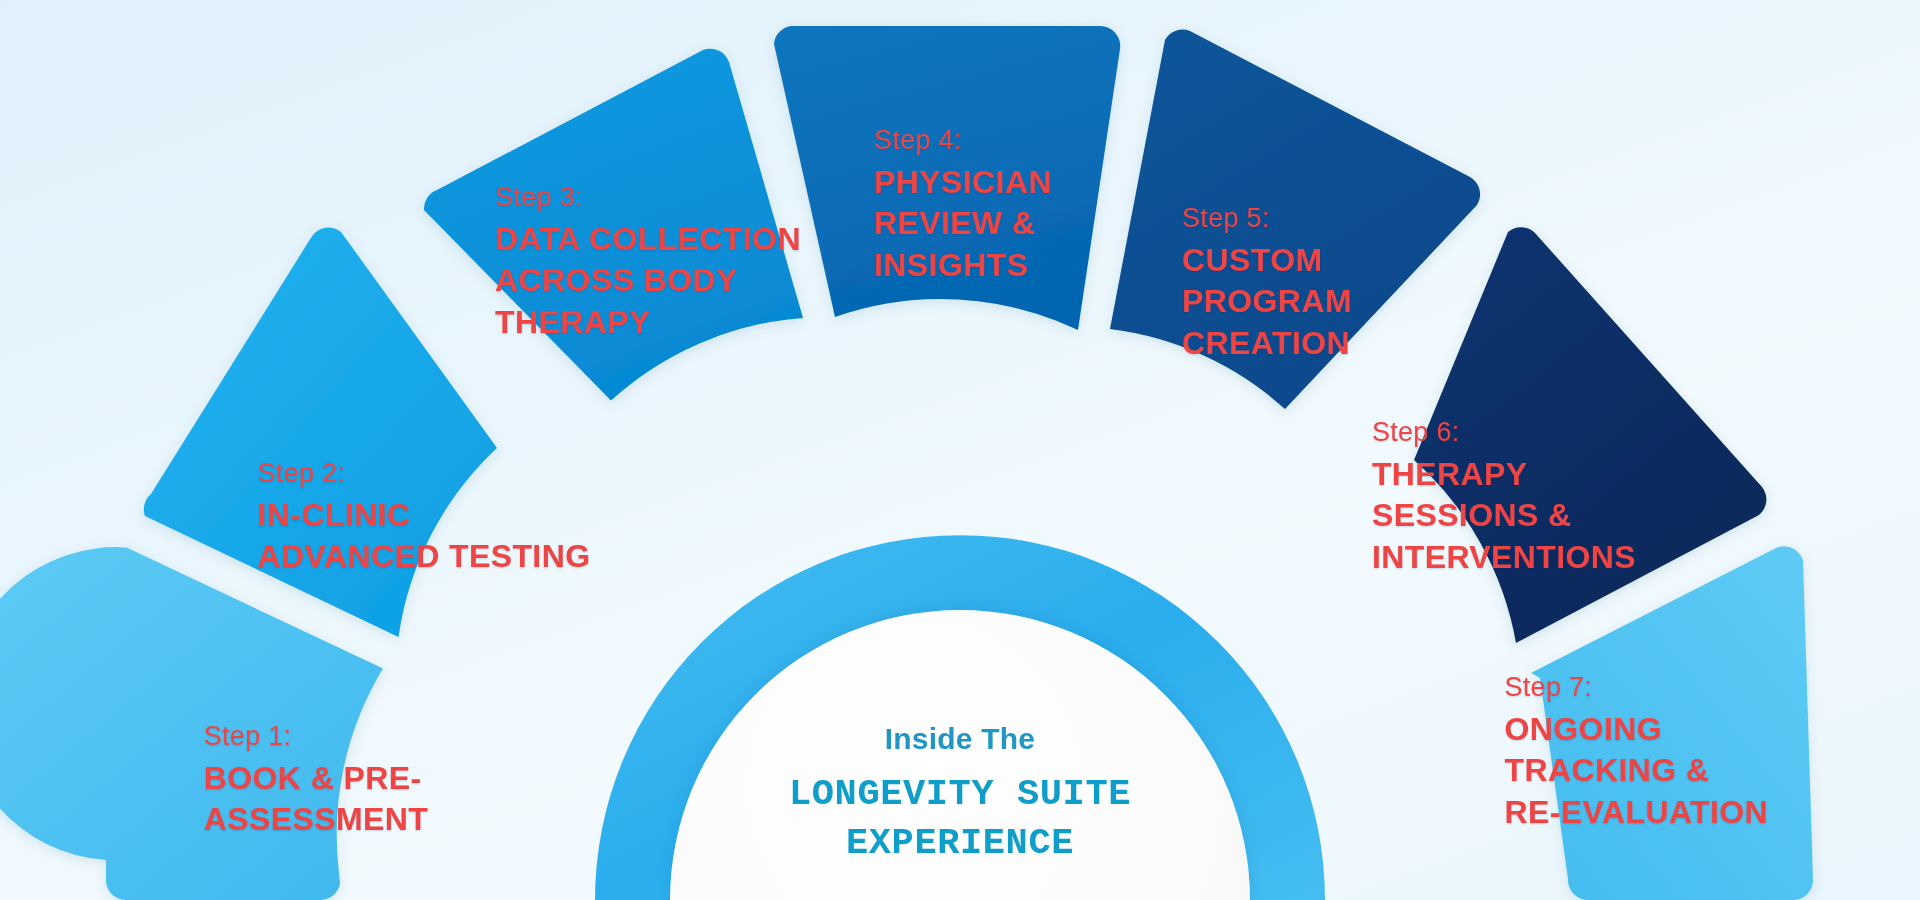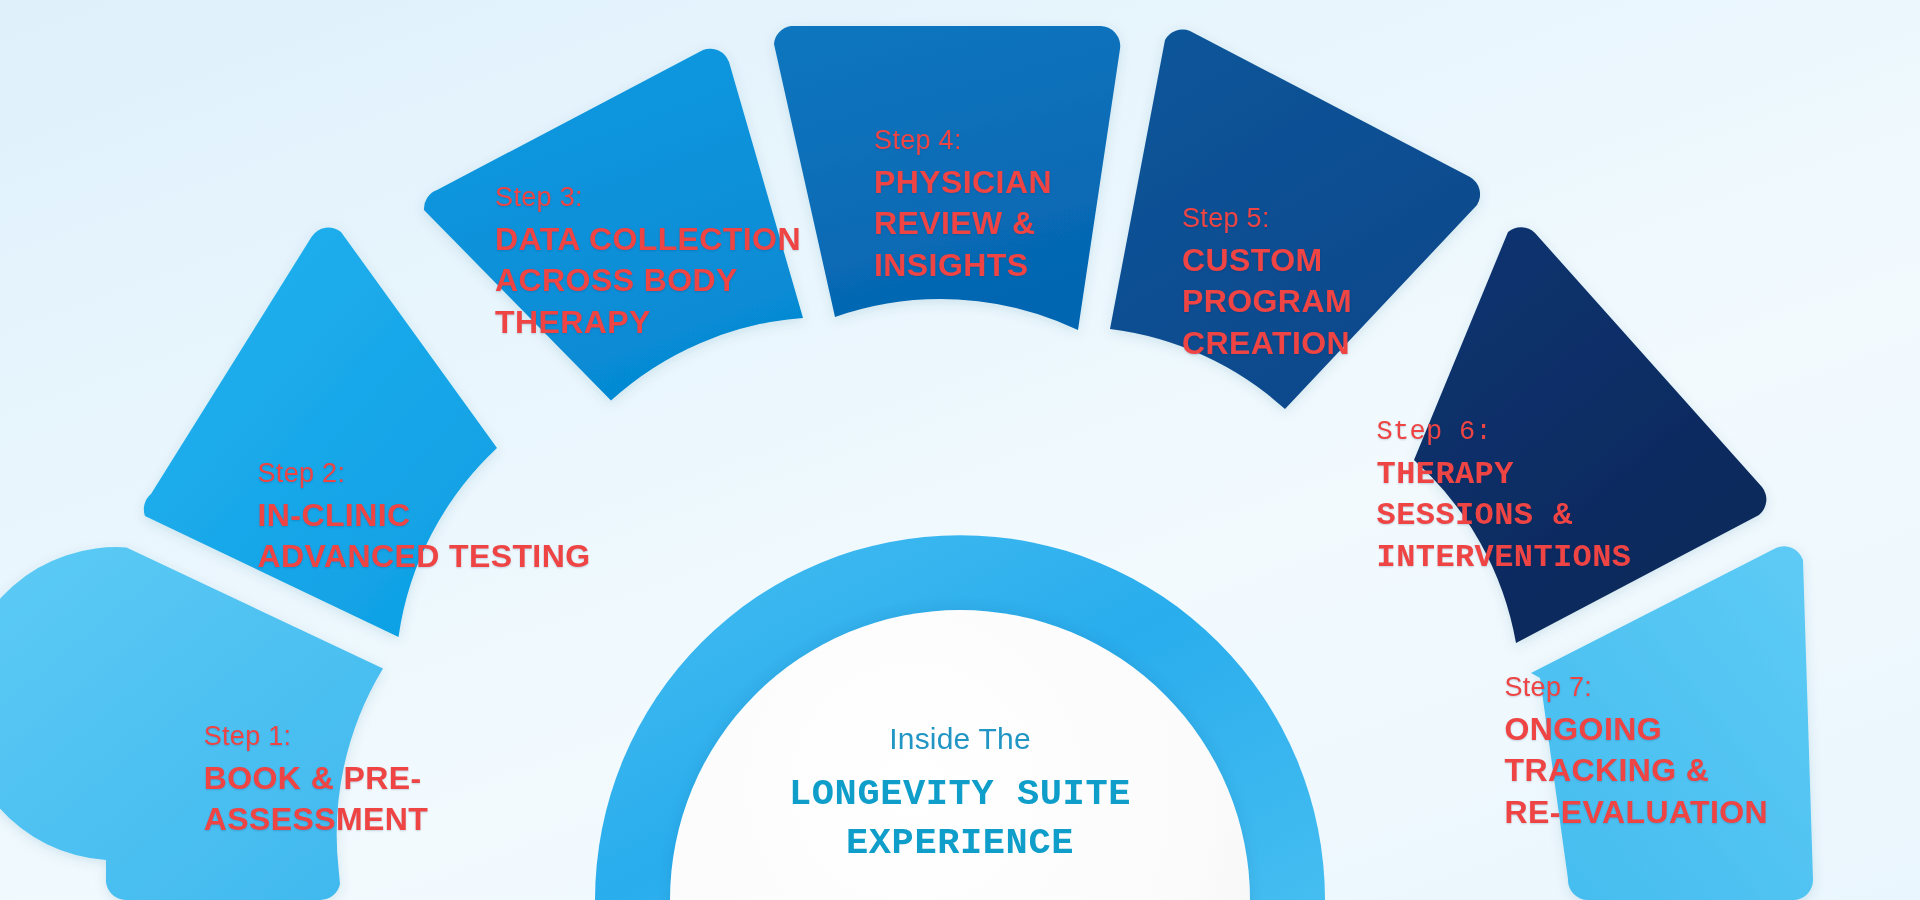--- a/index.html
+++ b/index.html
@@ -63,21 +63,21 @@
     box-shadow: 0 -2px 14px rgba(20, 60, 110, 0.10);
     display: flex;
     flex-direction: column;
     align-items: center;
     justify-content: flex-start;
     padding-top: 112px;
     box-sizing: border-box;
   }
   .hub-pre {
     font-size: 30px;
-    font-weight: 400;
+    font-weight: 700;
     color: #2196c4;
     letter-spacing: 0.2px;
     margin-bottom: 14px;
   }
   .hub-main {
     font-size: 37px;
     font-weight: 700;
     color: #0f9ec9;
     letter-spacing: 0.6px;
     line-height: 1.33;
@@ -230,21 +230,21 @@
         </div>
       </div>
       <div class="seg-label" style="left: 1267px; top: 283px;">
         <div class="step-no">Step 5:</div>
         <div class="step-title">
           <div>CUSTOM</div>
           <div>PROGRAM</div>
           <div>CREATION</div>
         </div>
       </div>
-      <div class="seg-label" style="left: 1504px; top: 497px; font-family: Liberation Mono, monospace;">
+      <div class="seg-label" style="left: 1504px; top: 497px;">
         <div class="step-no">Step 6:</div>
         <div class="step-title">
           <div>THERAPY</div>
           <div>SESSIONS &amp;</div>
           <div>INTERVENTIONS</div>
         </div>
       </div>
       <div class="seg-label" style="left: 1635px; top: 752px; margin-left: 8px;">
         <div class="step-no">Step 7:</div>
         <div class="step-title">

